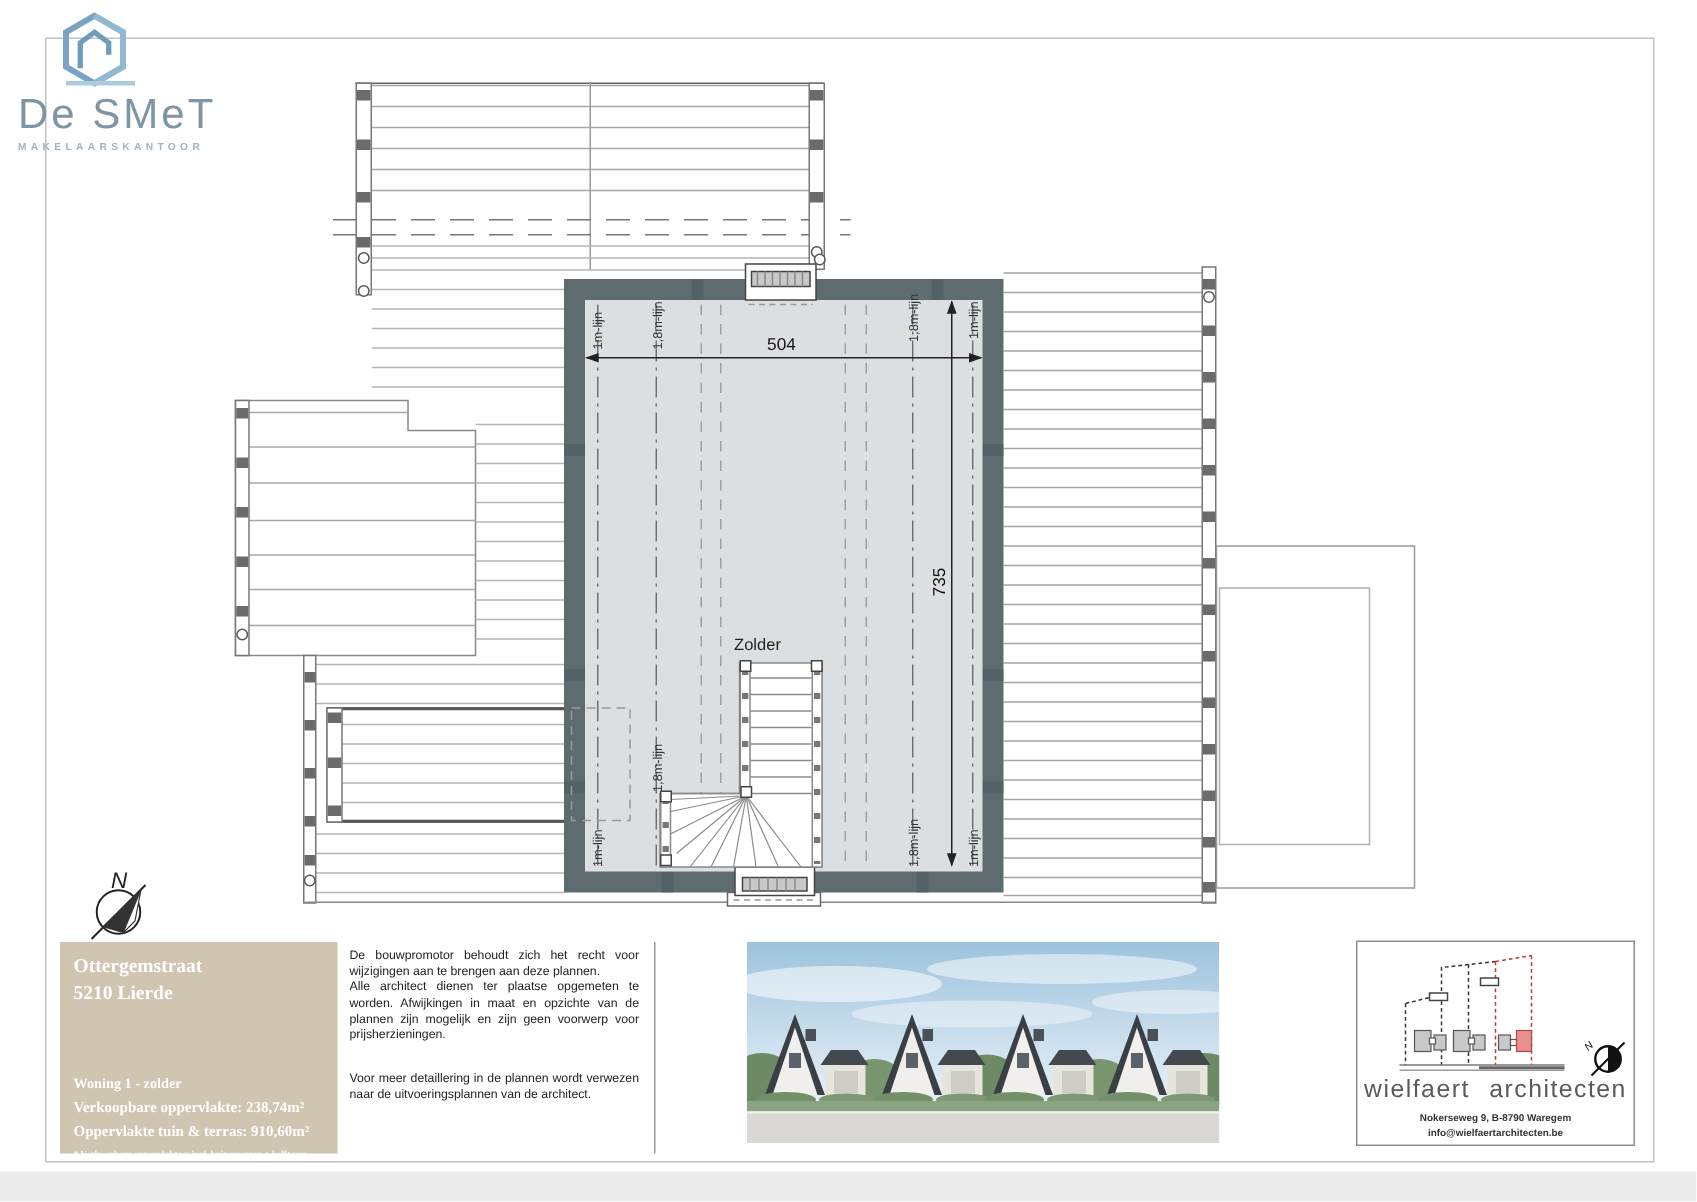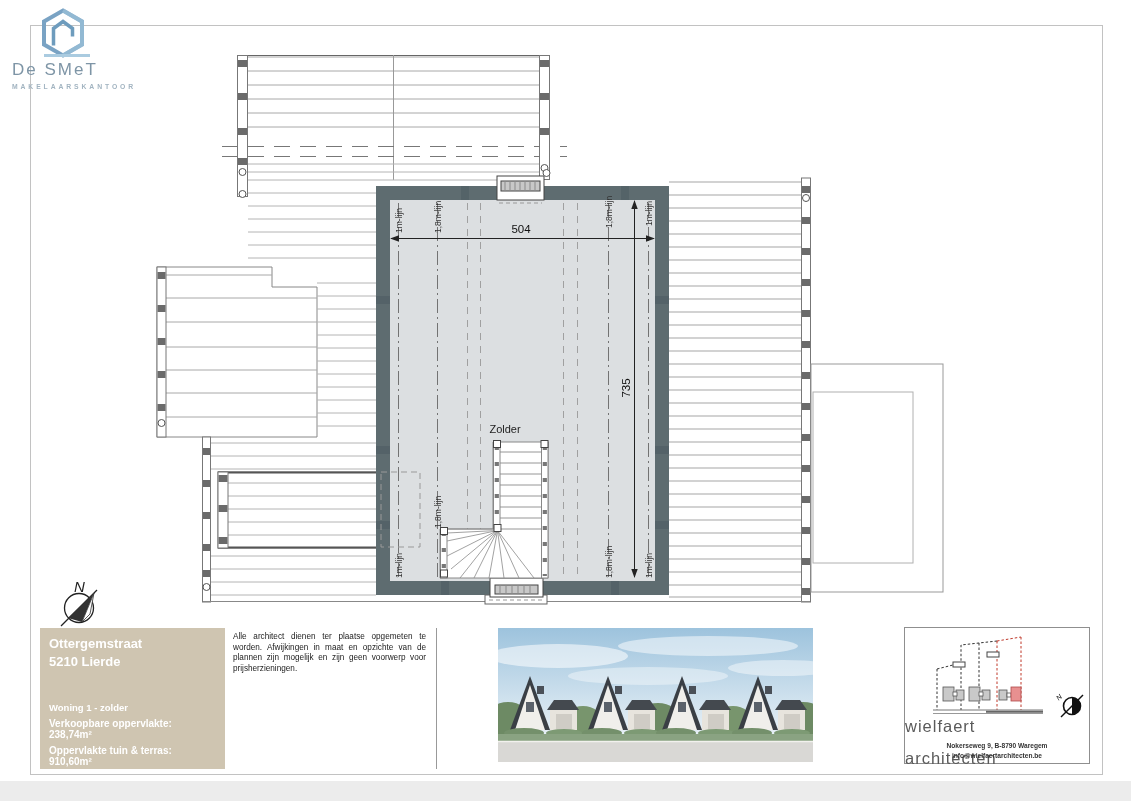--- a/index.html
+++ b/index.html
@@ -9,43 +9,43 @@
   }
   html,body{margin:0;padding:0;}
   body{width:1131px;height:801px;background:#ffffff;position:relative;overflow:hidden;
        font-family:"Liberation Sans", sans-serif;}
   .abs{position:absolute;}
   svg text{font-family:"Liberation Sans", sans-serif;}
 
   
   .logo{left:12px;top:8px;width:150px;}
   .logo .icon{margin-left:24px;display:block;}
-  .logo .name{font-size:17px;letter-spacing:2px;color:var(--logo-text);margin-top:2px;font-weight:500;}
+  .logo .name{font-size:28px;letter-spacing:2px;color:var(--logo-text);margin-top:2px;font-weight:500;}
   .logo .sub{font-size:6.8px;letter-spacing:2.9px;color:var(--logo-sub);margin-top:3px;font-weight:bold;}
 
   
   .title-block{left:40px;top:628px;width:185px;height:141px;background:var(--tan);
-    color:#fff;box-sizing:border-box;padding:7px 10px 0 9px;}
+    color:#fff;box-sizing:border-box;padding:7px 10px 0 9px;font-family:Liberation Serif, serif;}
   .title-block .street,.title-block .city{font-size:13px;font-weight:bold;line-height:1.4;}
-  .title-block .unit{font-size:9.5px;font-weight:bold;margin-top:31px;}
+  .title-block .unit{font-size:9.5px;font-weight:bold;margin-top:47px;}
   .title-block .area{font-size:10px;font-weight:bold;margin-top:5px;}
   .title-block .foot{font-size:6.2px;font-weight:bold;margin-top:6px;line-height:1.35;
     color:rgba(255,255,255,.88);width:158px;}
 
   .disclaimer{left:228px;top:628px;width:209px;height:141px;box-sizing:border-box;
     border-right:1px solid #999;padding:4px 10px 0 5px;font-size:8.2px;color:#222;
     line-height:1.3;text-align:justify;}
   .disclaimer .gap{height:9px;}
 
   .photo{left:498px;top:628px;width:315px;height:134px;overflow:hidden;}
 
   .arch-box{left:904px;top:627px;width:186px;height:137px;border:1px solid #8f8f8f;
     box-sizing:border-box;background:#fff;}
   .arch-name{position:absolute;left:0;top:89px;width:100%;display:flex;justify-content:center;
-    gap:13px;font-size:16.5px;color:#5a5a5a;letter-spacing:1px;flex-direction:column;}
+    gap:13px;font-size:16.5px;color:#5a5a5a;letter-spacing:1px;}
   .arch-addr{position:absolute;left:0;top:114px;width:100%;text-align:center;
     font-size:6.6px;font-weight:bold;color:#333;}
   .arch-mail{position:absolute;left:0;top:124px;width:100%;text-align:center;
     font-size:6.6px;font-weight:bold;color:#333;}
   .sketch{position:absolute;left:26px;top:3px;}
   .mini-compass{position:absolute;left:148px;top:60px;}
 
   .bottom-strip{left:0;top:781px;width:1131px;height:20px;background:#ececec;}
 
   
@@ -385,23 +385,25 @@
 <div class="abs title-block">
   <div class="street">Ottergemstraat</div>
   <div class="city">5210 Lierde</div>
   <div class="unit">Woning 1 - zolder</div>
   <div class="area">Verkoopbare oppervlakte: 238,74m²</div>
   <div class="area">Oppervlakte tuin &amp; terras: 910,60m²</div>
   <div class="foot">* Verkoopbare oppervlakte = incl. buitenmuren + helft van de gemeenschappelijke muren</div>
 </div>
 
 <div class="abs disclaimer">
+  <div>De bouwpromotor behoudt zich het recht voor wijzigingen aan te brengen aan deze plannen.</div>
   <div>Alle architect dienen ter plaatse opgemeten te worden. Afwijkingen in maat en opzichte van de plannen zijn mogelijk en zijn geen voorwerp voor prijsherzieningen.</div>
   <div class="gap"></div>
   <div class="gap"></div>
+  <div>Voor meer detaillering in de plannen wordt verwezen naar de uitvoeringsplannen van de architect.</div>
 </div>
 
 <div class="abs photo">
   <svg width="315" height="134" viewBox="0 0 315 134">
     <defs>
       <linearGradient id="sky" x1="0" y1="0" x2="0" y2="1">
         <stop offset="0" stop-color="#9dc3dd"></stop>
           <stop offset="0.75" stop-color="#e4eef5"></stop>
       </linearGradient>
       <g id="house">

